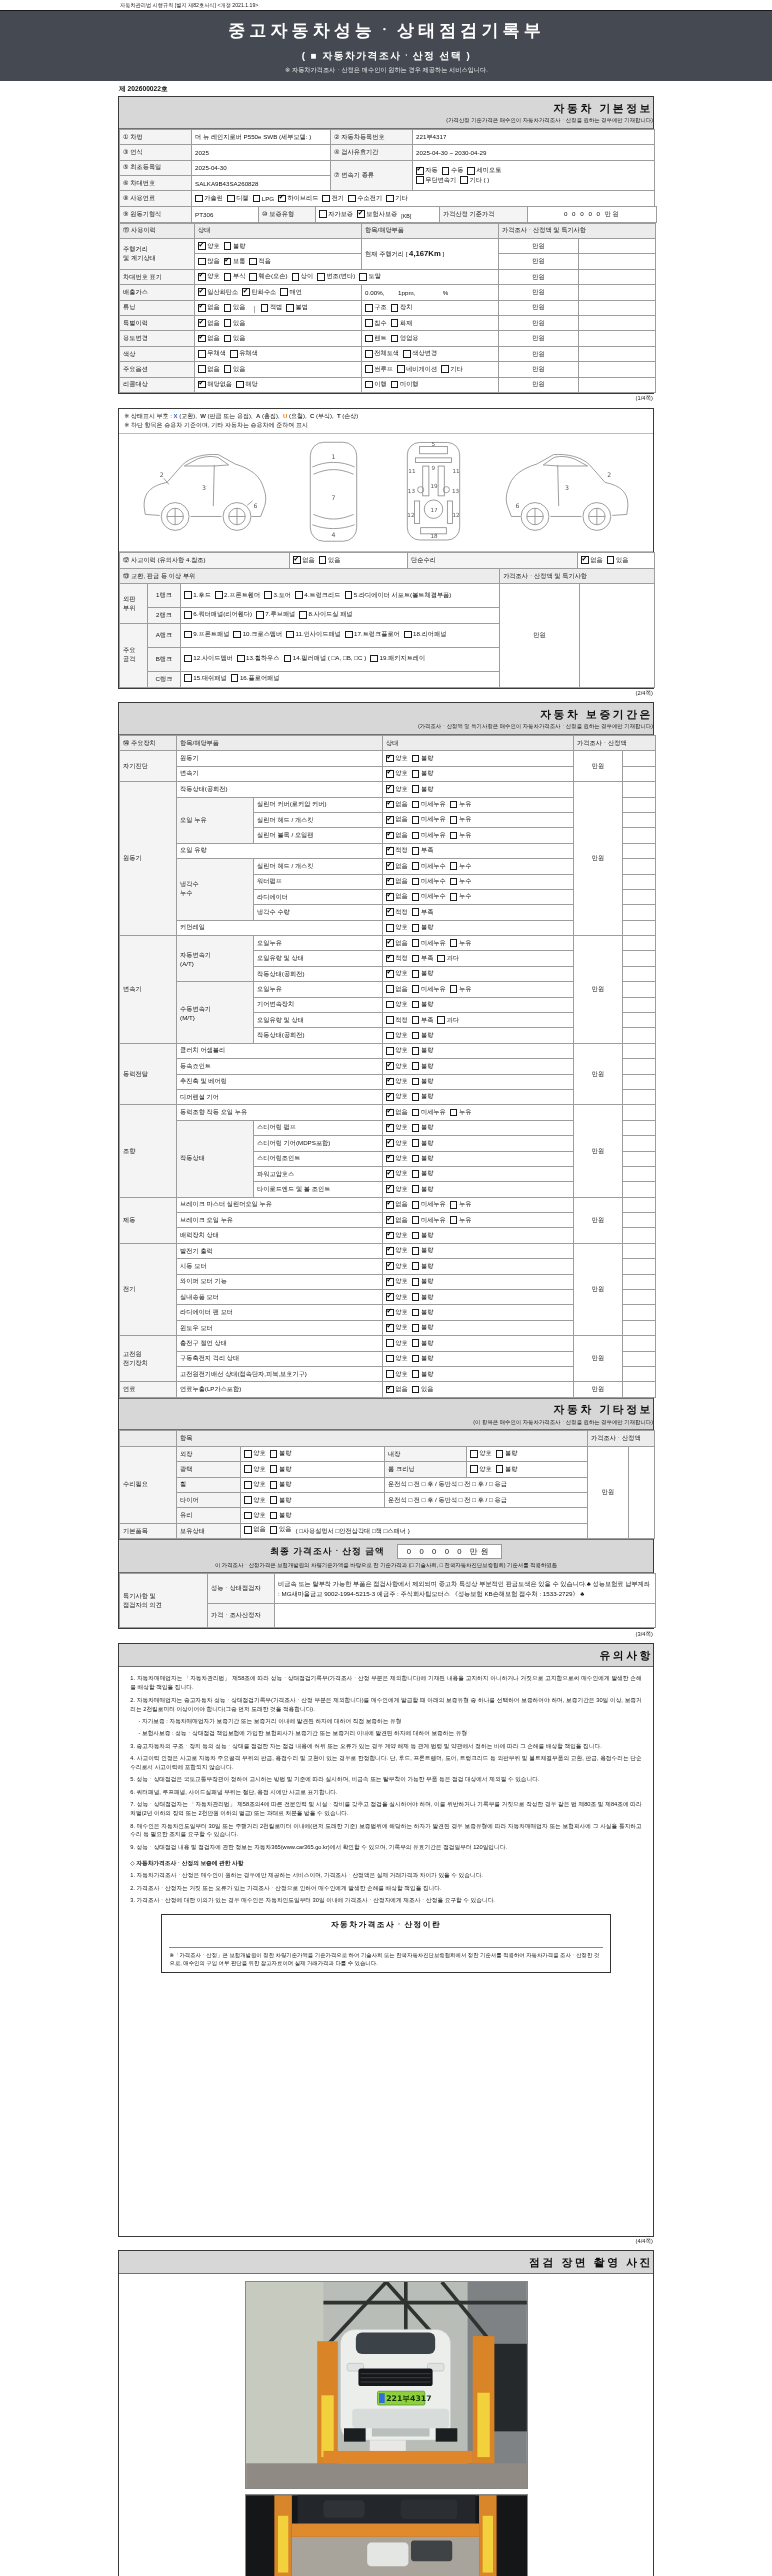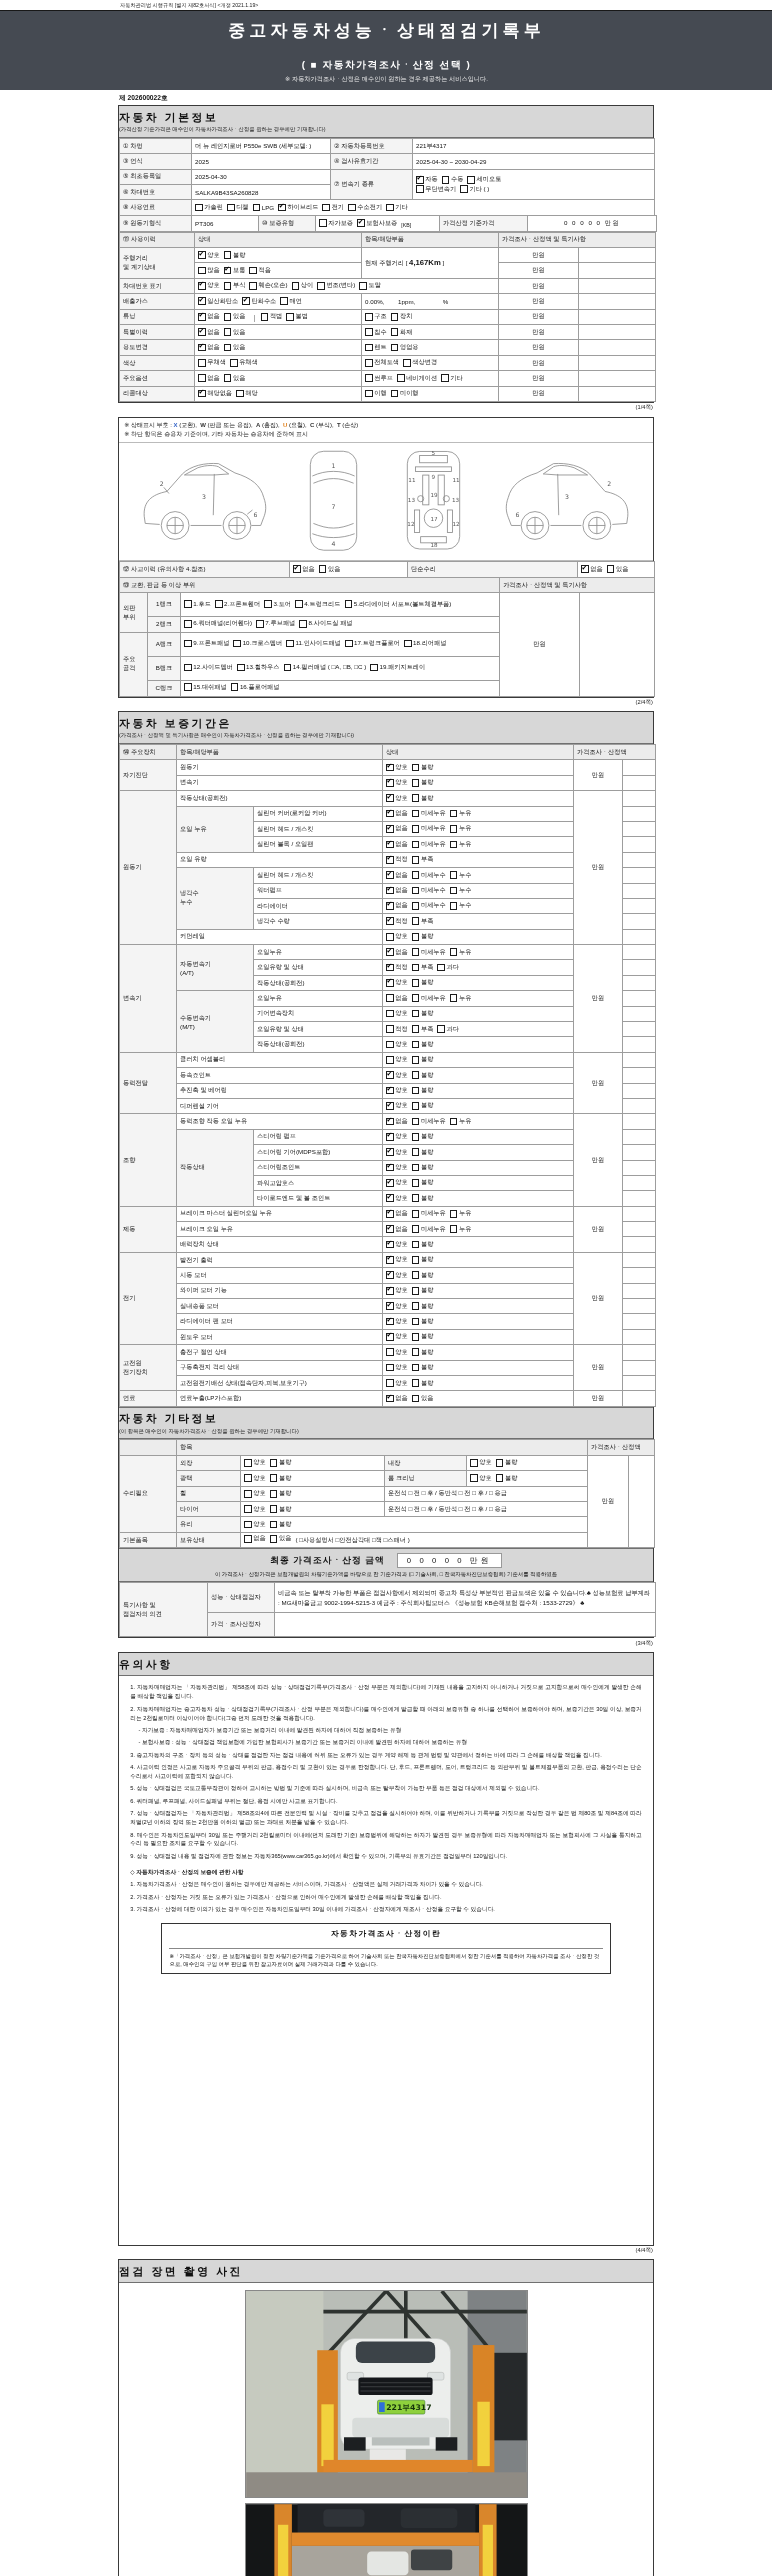--- a/index.html
+++ b/index.html
@@ -1,26 +1,26 @@
 <!DOCTYPE html>
 <html style="font-size:8.2px"><head>
 <meta charset="utf-8">
 <style>
   html,body{margin:0;padding:0;background:#fff;}
   .page{width:773px;height:2576px;position:relative;background:#fff;overflow:hidden;
         font-family:"Liberation Sans","DejaVu Sans",sans-serif;color:#111;}
   .topnote{font-size:5.2px;color:#222;padding:1.5px 0 1px 120px;}
   .mainband{background:#454a52;border-top:1.5px solid #181818;color:#fff;text-align:center;padding:8.2px 0 6.2px;}
   .mainband .t1{font-size:17px;font-weight:bold;letter-spacing:4.1px;}
-  .mainband .t2{font-size:9.8px;margin-top:17px;letter-spacing:1.5px;font-weight:bold;}
+  .mainband .t2{font-size:9.8px;margin-top:8px;letter-spacing:1.5px;font-weight:bold;}
   .mainband .t3{font-size:6.2px;margin-top:3.1px;color:#e9e9e9;}
   .doc{width:536px;margin-left:118px;}
   .docno{font-size:6.7px;font-weight:bold;padding:4.1px 0 2.1px 1px;}
   .pagebox{border:1.5px solid #3a3a3a;background:#fff;}
-  .secband{background:#d7d7d7;text-align:left;padding:4.6px 0 3.6px;border-bottom:1px solid #707070;}
+  .secband{background:#d7d7d7;text-align:right;padding:4.6px 0 3.6px;border-bottom:1px solid #707070;}
   .secband .t{font-size:10.8px;font-weight:bold;letter-spacing:2.6px;}
   .secband .s{font-size:5.4px;margin-top:1.5px;color:#222;}
   .ftab{width:100%;border-collapse:collapse;table-layout:fixed;}
   .ftab td{border:0.5px solid #9d9d9d;font-size:6.2px;padding:1px 3.1px;height:12.4px;vertical-align:middle;background:#fff;overflow:hidden;}
   .ftab tr{height:14px;}
   .ftab td.lab{background:#f4f4f4;}
   .ftab td.hd{background:#ececec;}
   .ftab td.won{text-align:center;}
   .ftab td.pre{white-space:pre-line;}
   .cb{display:inline-flex;align-items:center;gap:1.5px;margin-right:4.1px;white-space:nowrap;}
@@ -34,21 +34,21 @@
   .gap2{border-left:0.5px solid #aaa;padding-left:6.2px;margin-left:4.1px;}
   .finalband{background:#d7d7d7;border-top:1px solid #707070;border-bottom:1px solid #707070;text-align:center;padding:4.1px 0 3.6px;}
   .finalband .l1{font-size:8.8px;font-weight:bold;letter-spacing:1px;margin-top:13px;}
   .finalband .amt{display:inline-block;background:#fff;border:0.5px solid #999;padding:1.5px 9.3px;margin-left:9.3px;font-size:7.7px;letter-spacing:3.1px;}
   .finalband .l2{font-size:5.4px;margin-top:2.6px;}
   .noticebody{padding:7.2px 11.3px 5.2px;min-height:556px;font-size:5.7px;line-height:1.55;}
   .ni{margin:0 0 3.6px 0;text-align:justify;}
   .ni.ind{margin-left:8.2px;}
   .ni.head2{font-weight:bold;margin-top:7.2px;}
   .nbox{border:1px solid #333;margin:9.3px 31px 4.1px;padding:4.1px 7.2px;}
-  .nbox .bt{text-align:center;font-size:7.7px;font-weight:bold;letter-spacing:1.5px;border-bottom:0.5px solid #888;padding-bottom:8px;margin-bottom:3.1px;}
+  .nbox .bt{text-align:center;font-size:7.7px;font-weight:bold;letter-spacing:1.5px;border-bottom:0.5px solid #888;padding-bottom:16px;margin-bottom:3.1px;}
   .nbox .bx2{font-size:5.4px;line-height:1.5;}
   .photobody{padding:6.2px 0 7.2px;text-align:center;}
   .photo{margin:0 auto;display:block;border:0.5px solid #888;}
   .photo+.photo{margin-top:5.2px;}
   svg text{font-family:"DejaVu Sans",sans-serif;}
 </style>
 </head>
 <body>
 
 <div class="page">

